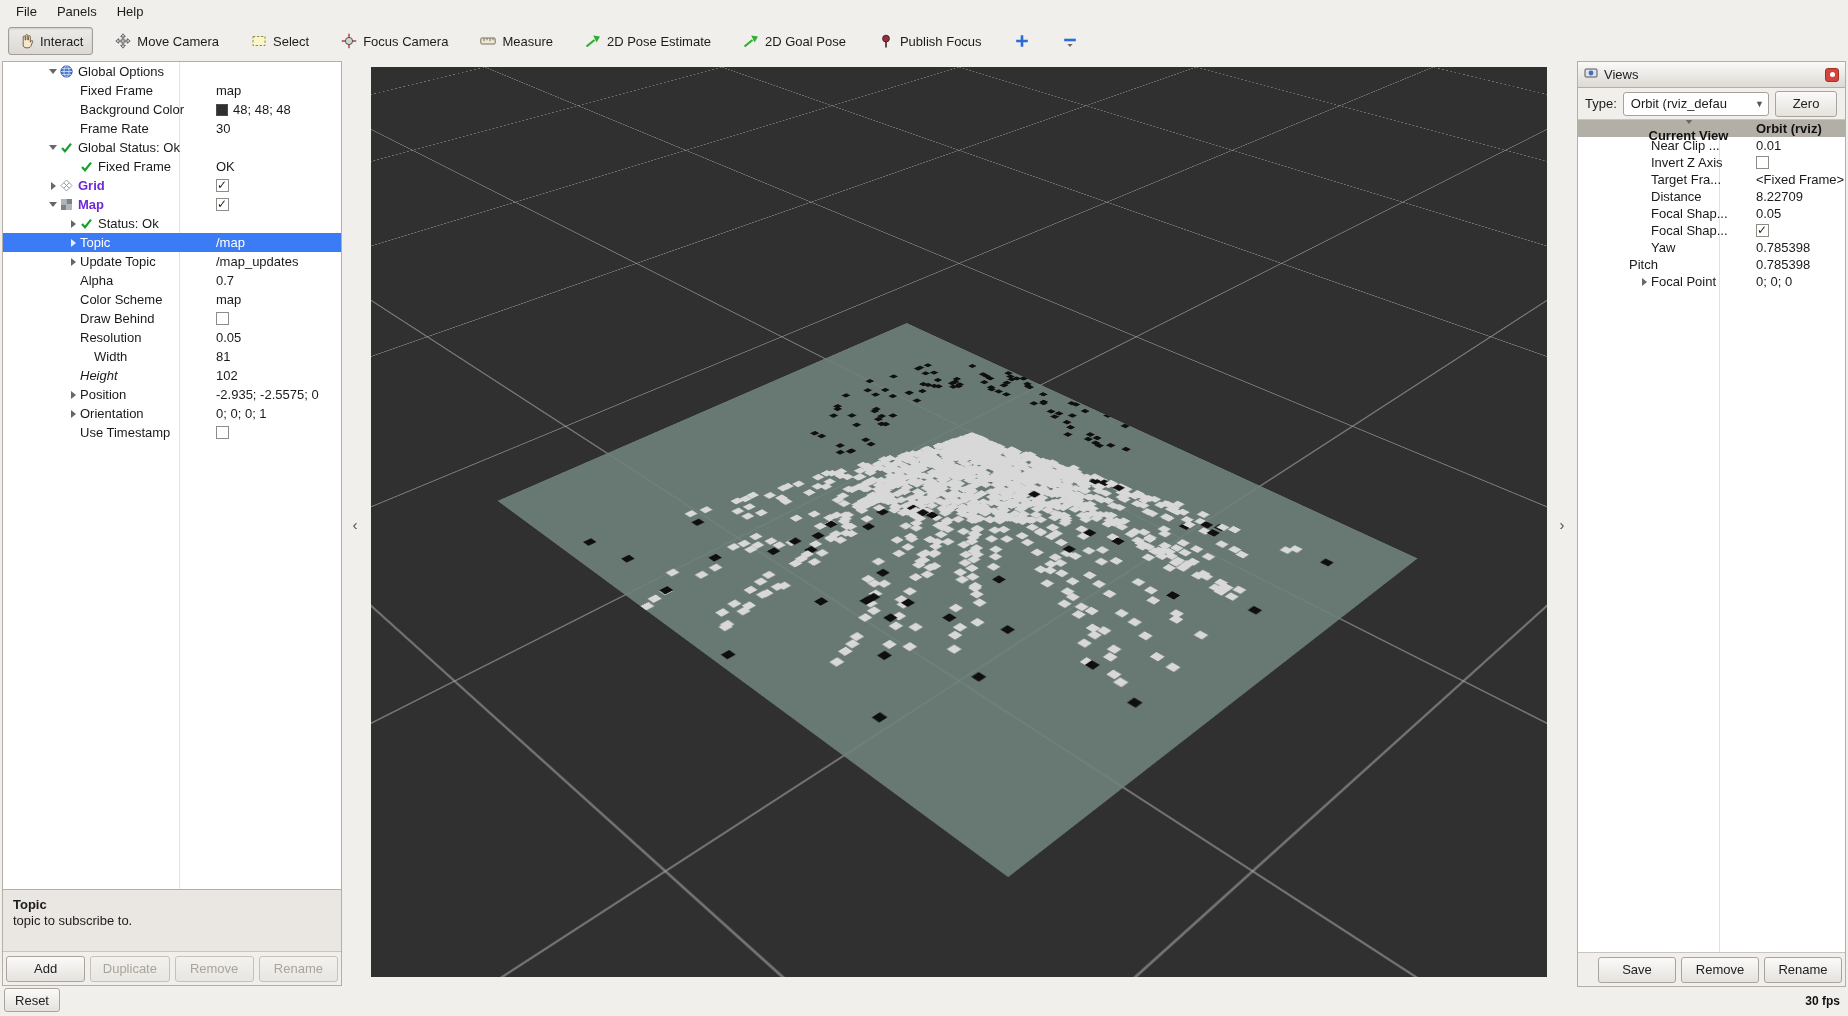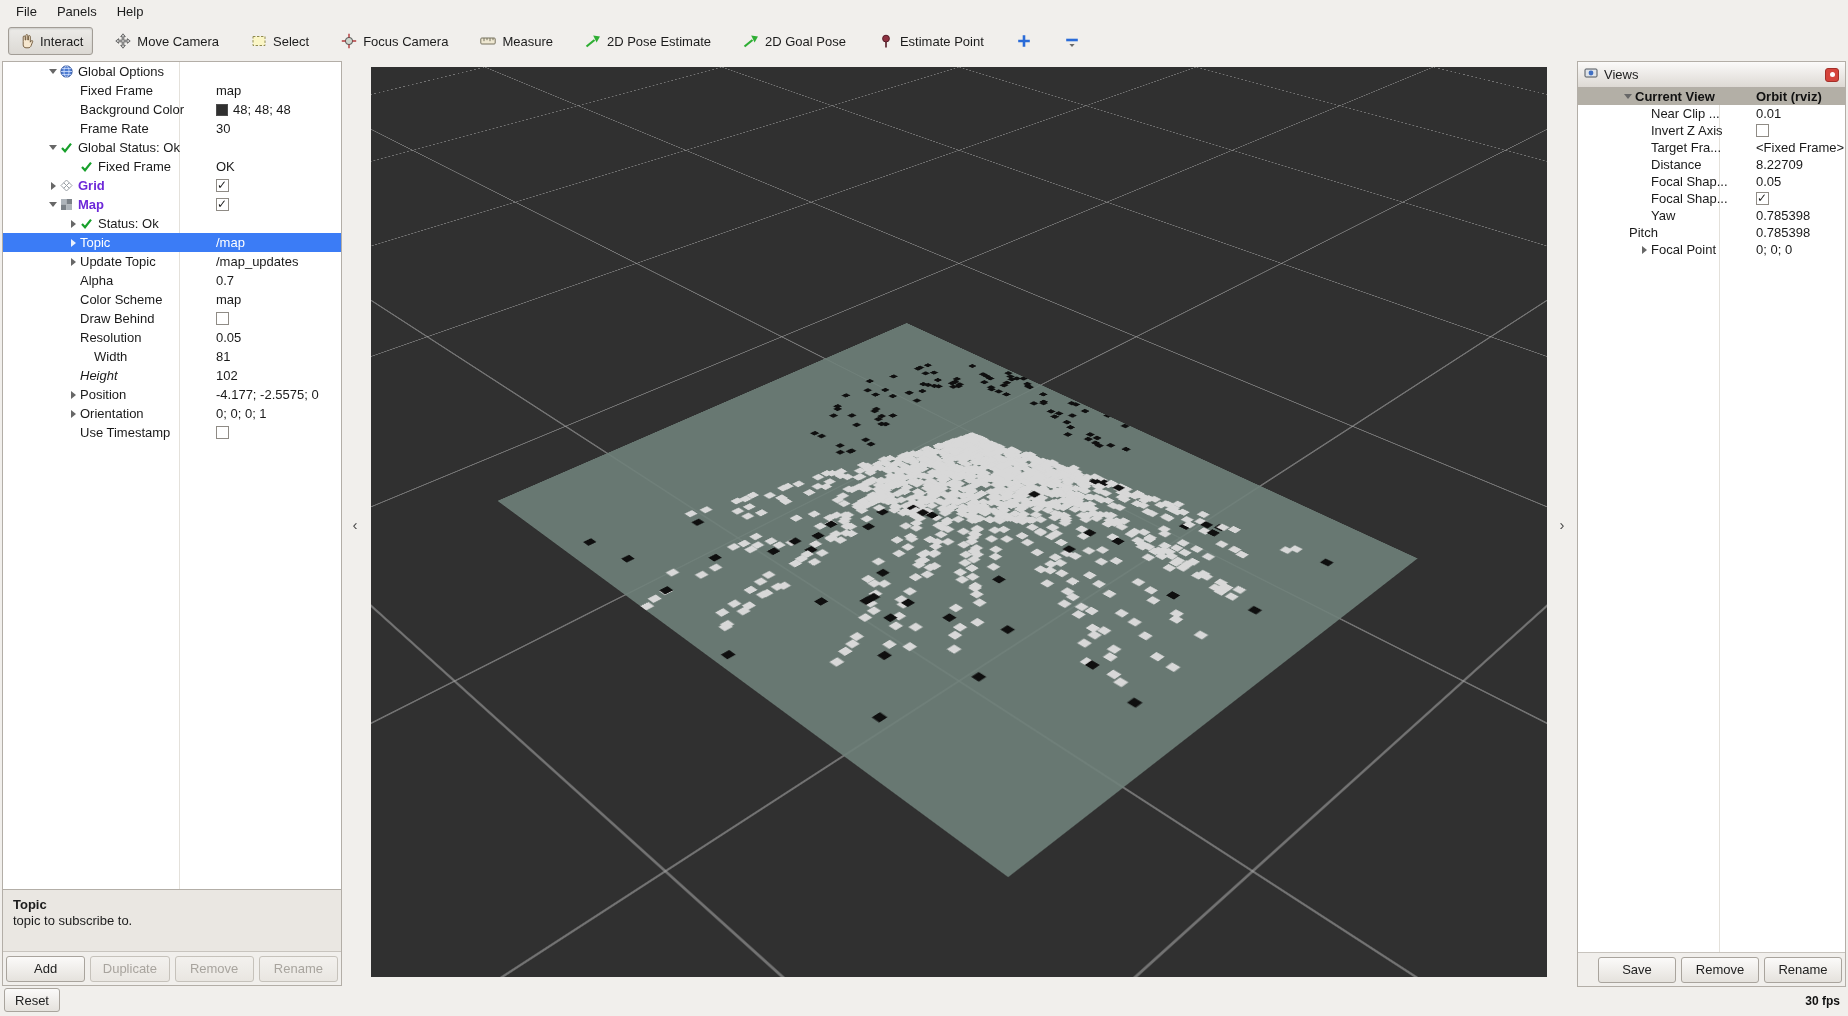--- a/index.html
+++ b/index.html
@@ -165,21 +165,21 @@
       </span>
       <span class="tool-label">2D Goal Pose</span>
     </div>
     <div class="tool">
       <span class="tool-icon">
         <svg viewBox="0 0 16 16" width="16" height="16">
           <circle cx="8" cy="5.6" r="3.4" fill="#8e3140" stroke="#551b26"></circle>
           <path d="M8 9v5.4" stroke="#551b26" stroke-width="1.6"></path>
         </svg>
       </span>
-      <span class="tool-label">Estimate Point</span>
+      <span class="tool-label">Publish Focus</span>
     </div>
     <div class="tool">
       <span class="tool-icon">
         <svg viewBox="0 0 16 16" width="16" height="16">
           <path d="M8 2.2V13.8M2.2 8H13.8" stroke="#2a6bd8" stroke-width="2.6"></path>
         </svg>
       </span>
     </div>
     <div class="tool">
       <span class="tool-icon">
@@ -376,21 +376,21 @@
         <div class="tval">
           <span class="vtext">102</span>
         </div>
       </div>
       <div class="trow" style="height: 19px;">
         <div class="tname" style="width: 176px; padding-left: 26px;">
           <span class="exp closed"></span>
           <span class="nm">Position</span>
         </div>
         <div class="tval">
-          <span class="vtext">-4.177; -2.5575; 0</span>
+          <span class="vtext">-2.935; -2.5575; 0</span>
         </div>
       </div>
       <div class="trow" style="height: 19px;">
         <div class="tname" style="width: 176px; padding-left: 26px;">
           <span class="exp closed"></span>
           <span class="nm">Orientation</span>
         </div>
         <div class="tval">
           <span class="vtext">0; 0; 0; 1</span>
         </div>
@@ -2051,24 +2051,32 @@
   <div class="titlebar">
     <span class="titlebar-icon" id="views-icon-slot"><svg viewBox="0 0 14 14" width="14" height="14">
           <rect x="1" y="3" width="12" height="8" rx="1" fill="#dfe3e8" stroke="#4e555c"></rect>
           <circle cx="7" cy="7" r="2.4" fill="#3f6fc4"></circle>
         </svg></span>
     <span class="titlebar-text">Views</span>
     <span class="close-btn">
         <span class="close-dot"></span>
       </span>
   </div>
+  <div class="type-row">
+    <span>Type:</span>
+    <div class="dropdown">
+      <span>Orbit (rviz_defau</span>
+      <span class="caret">▼</span>
+    </div>
+    <div class="btn zero">Zero</div>
+  </div>
   <div class="tree" id="views-tree">
     <div class="col-divider" style="left:141px"></div>
   <div class="trow thead" style="height: 17px;">
-        <div class="tname" style="width: 141px; padding-left: 6px;">
+        <div class="tname" style="width: 141px; padding-left: 6px; flex-direction: column;">
           <span class="exp open"></span>
           <span class="nm">Current View</span>
         </div>
         <div class="tval">
           <span class="vtext">Orbit (rviz)</span>
         </div>
       </div>
       <div class="trow" style="height: 17px;">
         <div class="tname" style="width: 141px; padding-left: 22px;">
           <span class="exp"></span>

